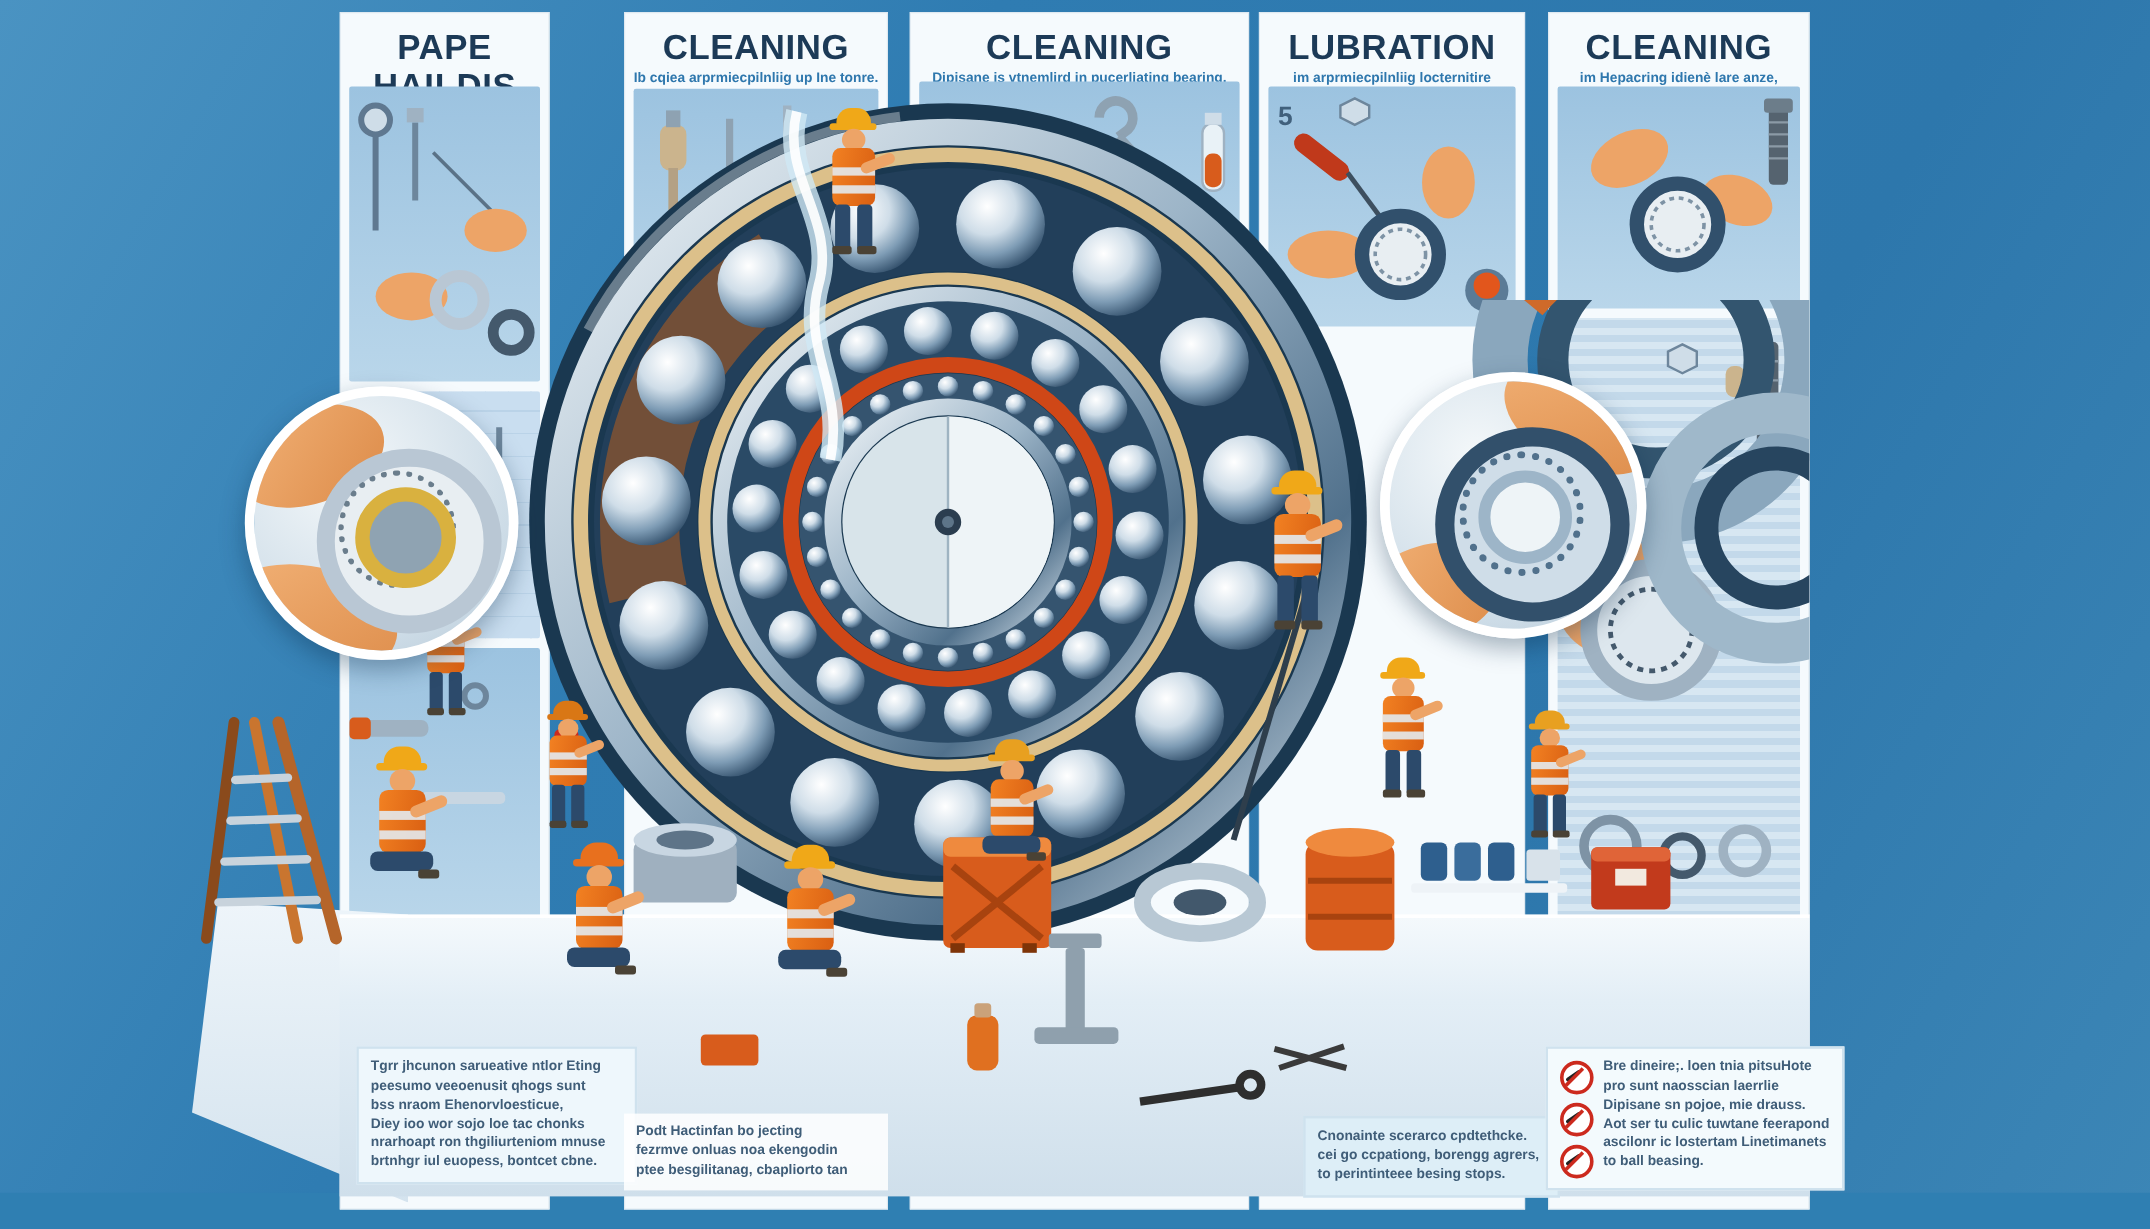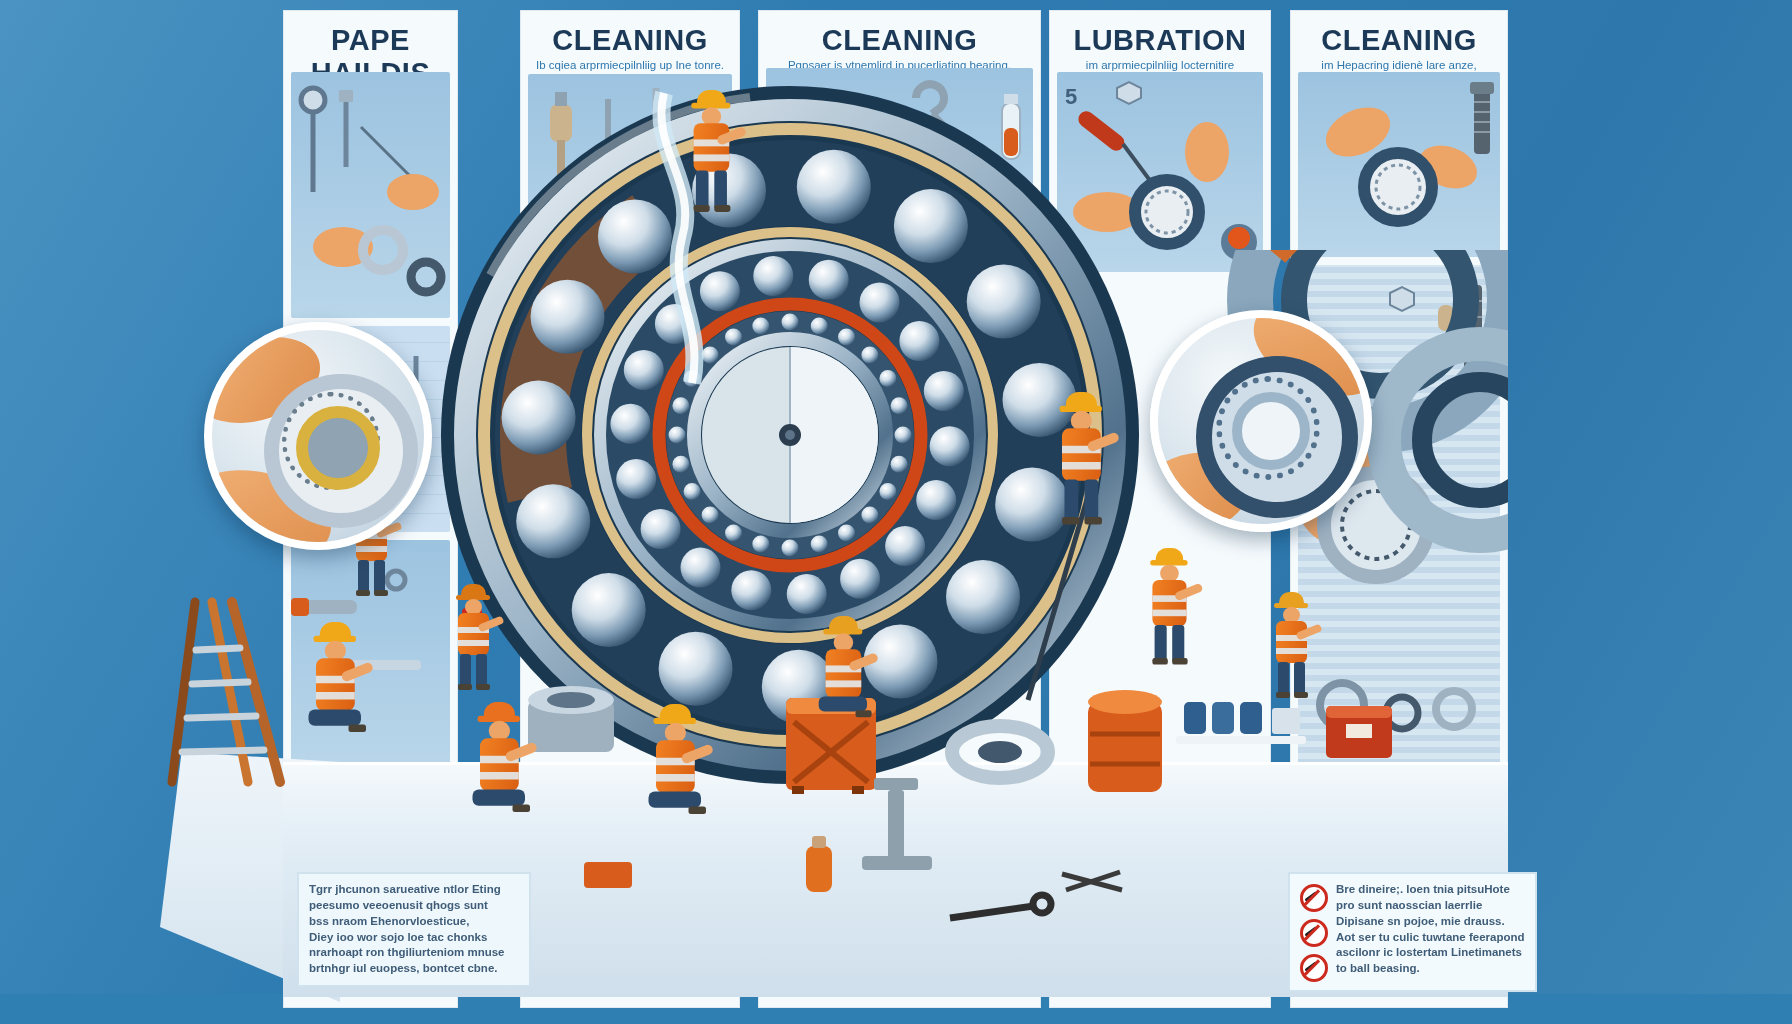--- a/index.html
+++ b/index.html
@@ -13,21 +13,21 @@
          background:linear-gradient(#f4f9fc 0%,#e3eef6 30%,#cfdfeb 100%);
          border-top:3px solid #ffffff;}
   .floor-wedge{position:absolute;left:160px;top:752px;width:180px;height:250px;z-index:3;
          background:linear-gradient(#eef5fa,#d4e3ee);
          clip-path:polygon(12% 0,100% 4%,100% 100%,0 70%);}
   
   .panel{position:absolute;top:10px;height:998px;background:#f5fafd;z-index:2;
          box-shadow:0 0 0 1px #dfe9f1 inset;}
   .panel h1{margin:14px 4px 0;text-align:center;font-size:29px;font-weight:900;
             color:#1c3a57;letter-spacing:.5px;}
-  .panel .sub{margin:2px 6px 0;text-align:center;font-size:11.5px;font-weight:normal;color:#2e77ad;}
+  .panel .sub{margin:2px 6px 0;text-align:center;font-size:11.5px;font-weight:bold;color:#2e77ad;}
   .block{position:absolute;left:8px;right:8px;border-radius:2px;overflow:hidden;}
   .block.sky{background:linear-gradient(#9cc3e0,#b9d6ea);}
   .block.grid{background:
       repeating-linear-gradient(0deg,#c9def0 0 18px,#bad3e8 18px 19px),
       repeating-linear-gradient(90deg,transparent 0 18px,#b2cde5 18px 19px);}
   .block.stripes{background:repeating-linear-gradient(0deg,#c3d9ea 0 6px,#d7e7f2 6px 12px);}
   
   .hand{position:absolute;background:linear-gradient(140deg,#f2b277,#dd8c4a);border-radius:50%;}
   .ringshape{position:absolute;border-radius:50%;}
   
@@ -128,21 +128,21 @@
         <g>
             <rect x="120" y="55" width="16" height="48" rx="6" fill="#b6a488"></rect>
           <line x1="128" y1="14" x2="128" y2="55" stroke="#9fb2c2" stroke-width="7"></line>
           </g>
       </svg>
     </div>
   </section>
 
   <section class="panel" style="left:758px;width:283px;">
     <h1>CLEANING</h1>
-    <p class="sub">Pgpsaer is vtnemlird in pucerliating bearing.</p>
+    <p class="sub">Dipisane is vtnemlird in pucerliating bearing.</p>
     <div class="block sky" style="top:58px;height:190px;">
       <svg width="267" height="190" viewBox="0 0 267 190">
         <g stroke="#8ea2b2" stroke-width="8" fill="none">
           <path d="M150 30 a14 14 0 1 1 24 10 l-8 6"></path>
             <line x1="166" y1="46" x2="196" y2="78"></line>
         </g>
         <circle cx="200" cy="95" r="18" fill="none" stroke="#3c536a" stroke-width="11"></circle>
         <g>
           <rect x="236" y="35" width="18" height="56" rx="8" fill="#e9f2f7" stroke="#9fb2c2" stroke-width="2"></rect>
           <rect x="238" y="60" width="14" height="28" rx="6" fill="#d85c1c"></rect>
@@ -436,22 +436,32 @@
 
   <div class="note" style="left:297px;top:872px;width:210px;">
     <div class="ln">Tgrr jhcunon sarueative ntlor Eting</div>
     <div class="ln">peesumo veeoenusit qhogs sunt</div>
     <div class="ln">bss nraom Ehenorvloesticue,</div>
     <div class="ln">Diey ioo wor sojo loe tac chonks</div>
     <div class="ln">nrarhoapt ron thgiliurteniom mnuse</div>
     <div class="ln">brtnhgr iul euopess, bontcet cbne.</div>
   </div>
 
-
-
+  <div class="note plain" style="left:520px;top:928px;width:200px;">
+    <div class="ln">Podt Hactinfan bo jecting</div>
+    <div class="ln">fezrmve onluas noa ekengodin</div>
+    <div class="ln">ptee besgilitanag, cbapliorto tan</div>
+  </div>
+
+
+  <div class="note" style="left:1086px;top:930px;width:190px;background:#ddeef7;">
+    <div class="ln">Cnonainte scerarco cpdtethcke.</div>
+    <div class="ln">cei go ccpationg, borengg agrers,</div>
+    <div class="ln">to perintinteee besing stops.</div>
+  </div>
 
   <div class="note note5" style="left:1288px;top:872px;width:225px;background:#f3fafd;">
     <div class="no-col">
       <div class="no-icon"></div>
       <div class="no-icon"></div>
       <div class="no-icon"></div>
     </div>
     <div>
       <div class="ln">Bre dineire;. loen tnia pitsuHote</div>
       <div class="ln">pro sunt naosscian laerrlie</div>

